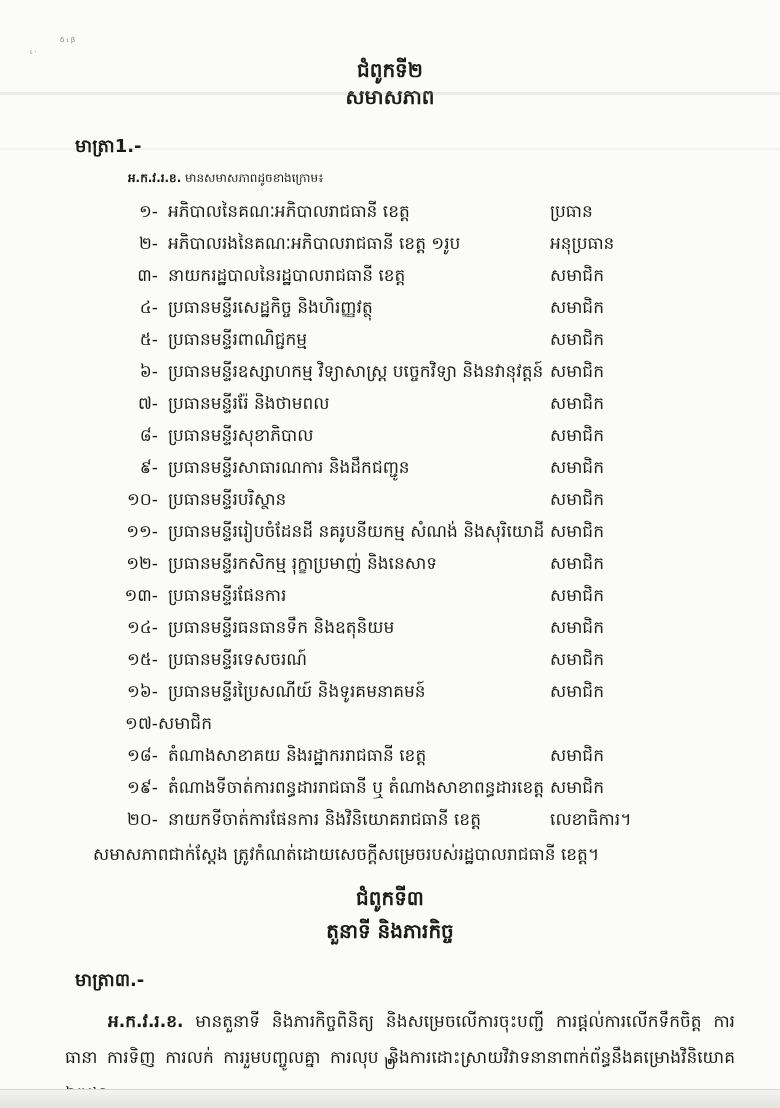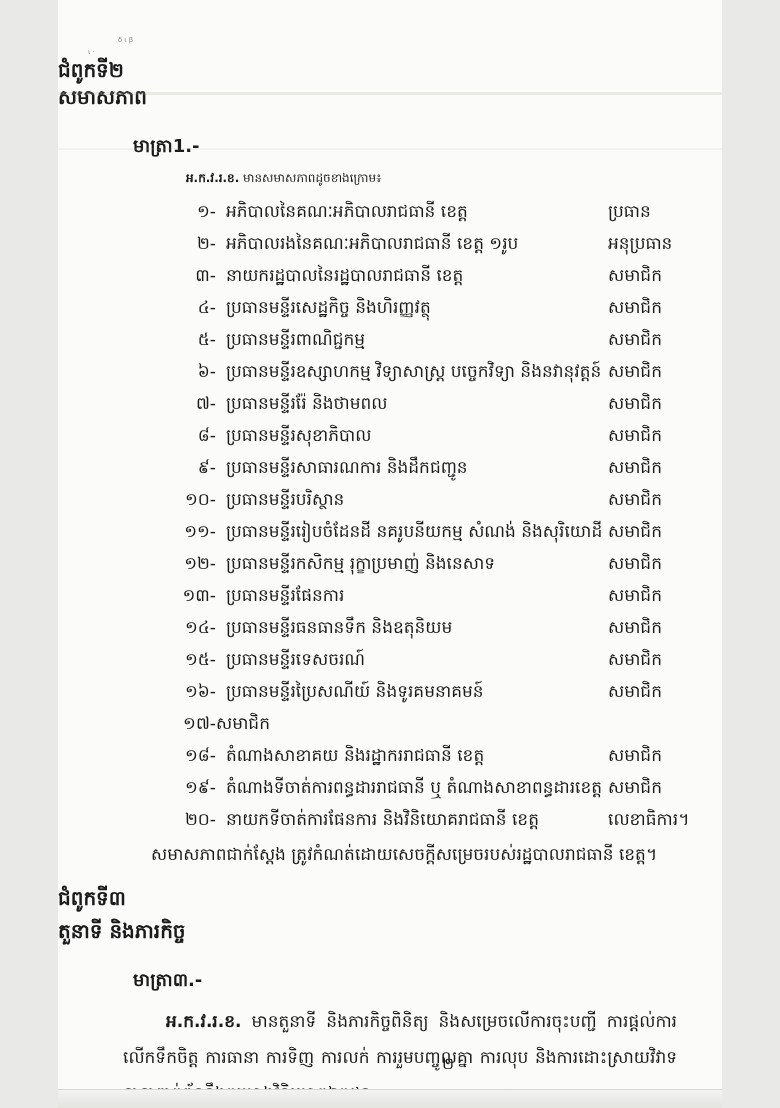--- a/index.html
+++ b/index.html
@@ -2,21 +2,21 @@
 <html><head>
 <meta charset="utf-8">
 <style>
   html,body{margin:0;padding:0;}
   body{
     font-family:"DejaVu Sans",sans-serif;
     background:#e9e9e7;
   }
   .page{
     position:relative;
-    width:664px;height:1108px;
+    width:780px;height:1108px;
     margin:0 auto;
     background:#fbfbf9;
     color:#1b1b1b;
     overflow:hidden;
   }
   
   .streak{
     position:absolute;left:0;width:780px;height:3px;
     background:rgba(175,175,168,0.22);
   }
@@ -27,21 +27,21 @@
   }
   .smudge.a{top:36px;left:60px;}
   .smudge.b{top:48px;left:30px;}
   .bottom-strip{
     position:absolute;left:0;bottom:0;width:780px;height:18px;
     background:linear-gradient(#f3f3f1,#e3e3e0);
     border-top:1px solid #d7d7d3;
   }
   
   .chap{
-    font-weight:bold;font-size:20px;line-height:1;
+    text-align:center;font-weight:bold;font-size:20px;line-height:1;
   }
   .chap2-title{padding-top:60px;}
   .chap2-sub{margin-top:7px;}
   .chap3-title{margin-top:20px;}
   .chap3-sub{margin-top:13px;}
   .article{
     font-weight:bold;font-size:18px;
     margin:27px 0 0 75px;
   }
   .intro{

